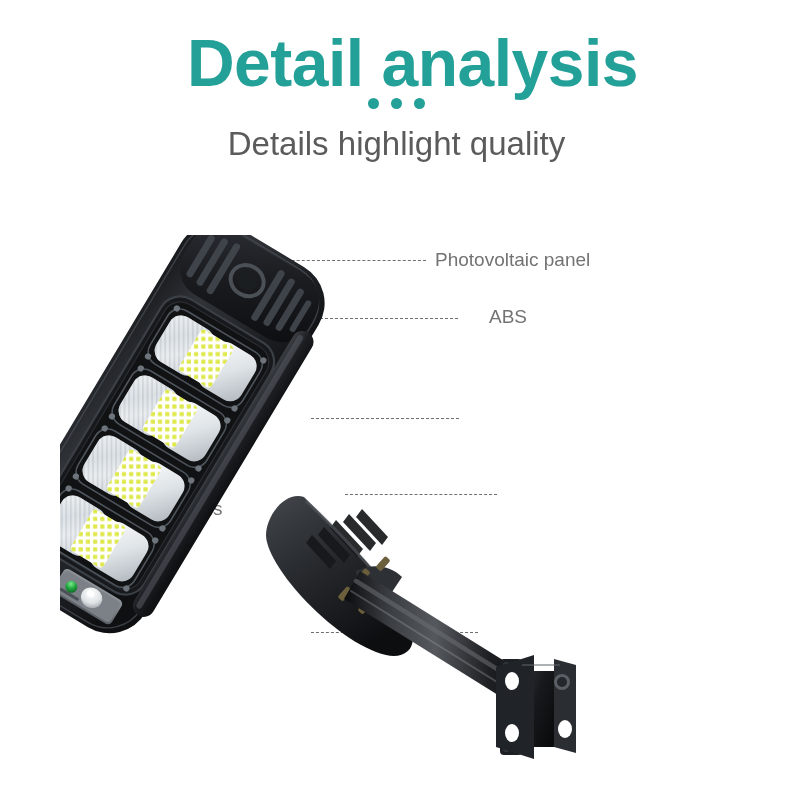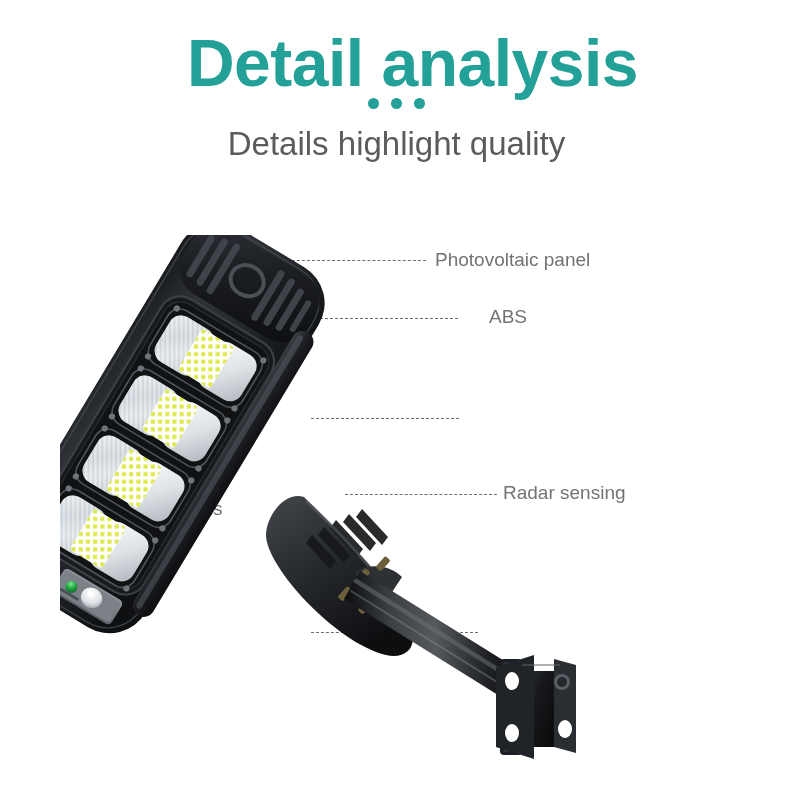--- a/index.html
+++ b/index.html
@@ -119,21 +119,20 @@
 
   <div class="leader" style="left:226px; top:260px; width:200px;"></div>
   <div class="leader" style="left:250px; top:318px; width:208px;"></div>
   <div class="leader" style="left:311px; top:418px; width:148px;"></div>
   <div class="leader" style="left:345px; top:494px; width:152px;"></div>
   <div class="leader" style="left:311px; top:632px; width:167px;"></div>
   <div class="leader-v" style="left:168px; top:340px; height:145px;"></div>
 
   <div class="callout right" style="left:435px; top:248px;">Photovoltaic panel</div>
   <div class="callout right" style="left:449px; top:305px;margin-left:40px;">ABS</div>
-  <div class="callout right" style="left:503px; top:481px;">Radar sensing</div>
   <div class="callout left" style="left:82px; top:497px;">LED lamp beads</div>
 
   <div id="product">
     <svg width="560" height="540" viewBox="0 0 560 540" xmlns="http://www.w3.org/2000/svg">
       <defs>
 
         <linearGradient id="gBody" x1="0" y1="0" x2="1" y2="0.35">
           <stop offset="0" stop-color="#15171a"></stop>
           <stop offset="0.30" stop-color="#303338"></stop>
           <stop offset="0.55" stop-color="#26292d"></stop>

